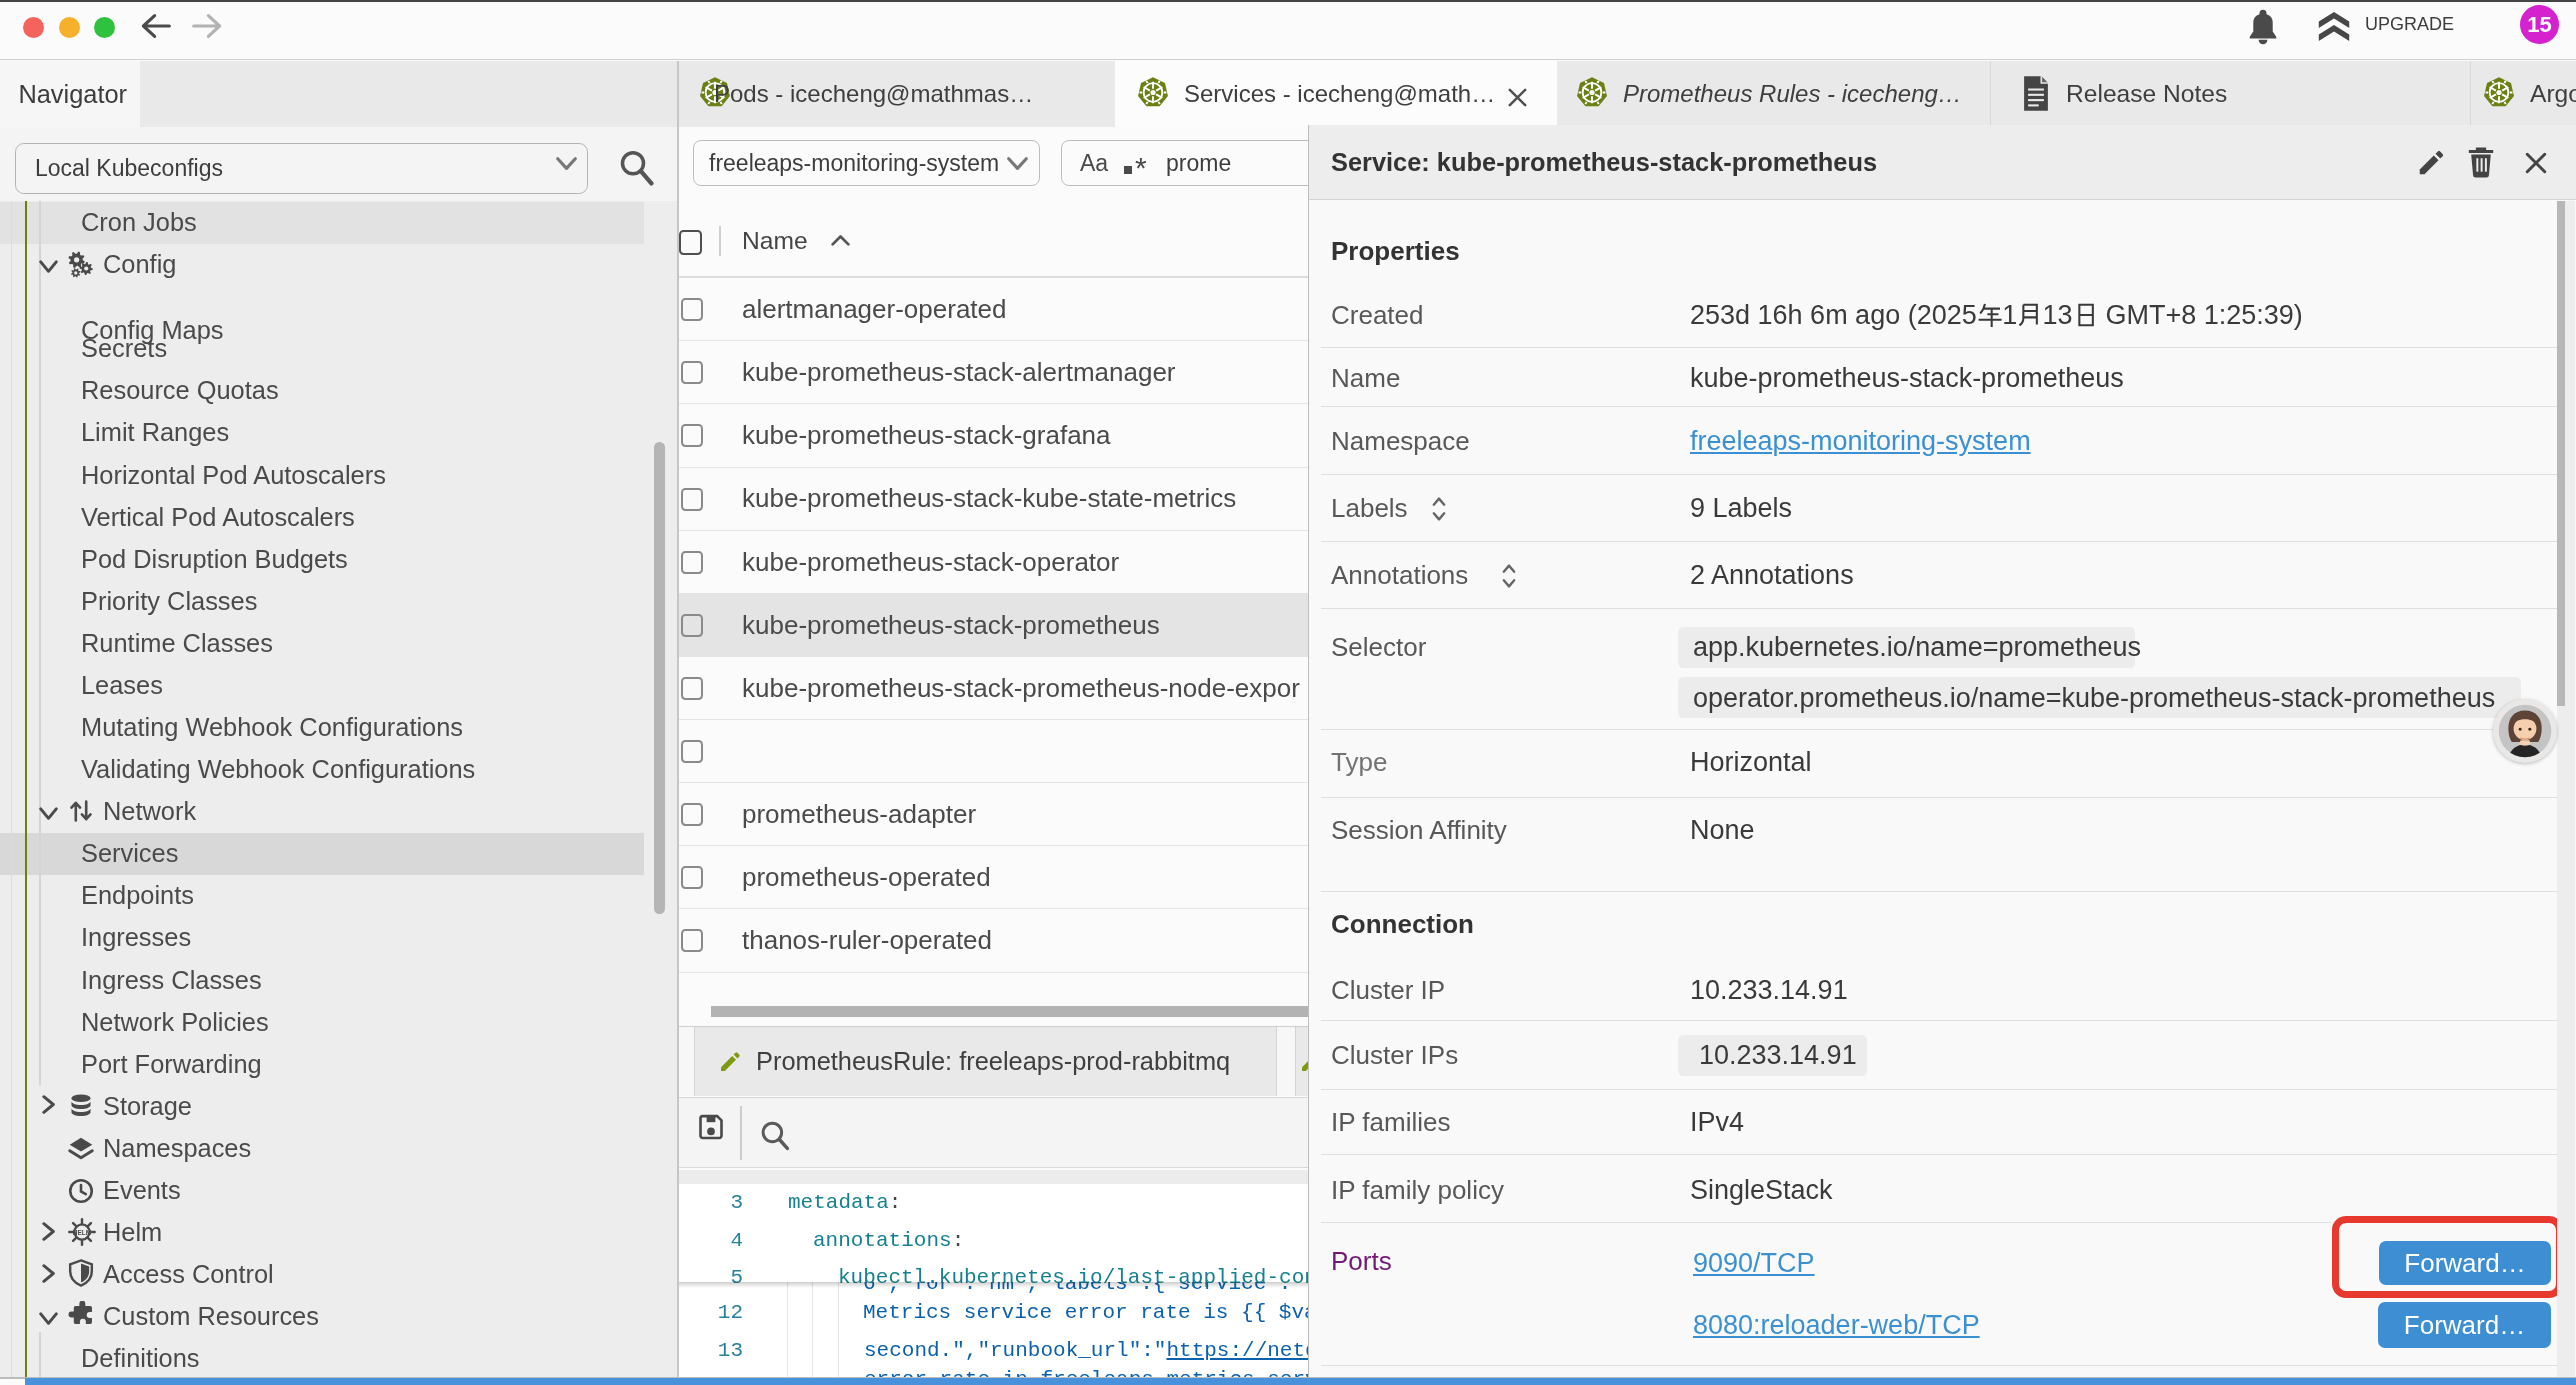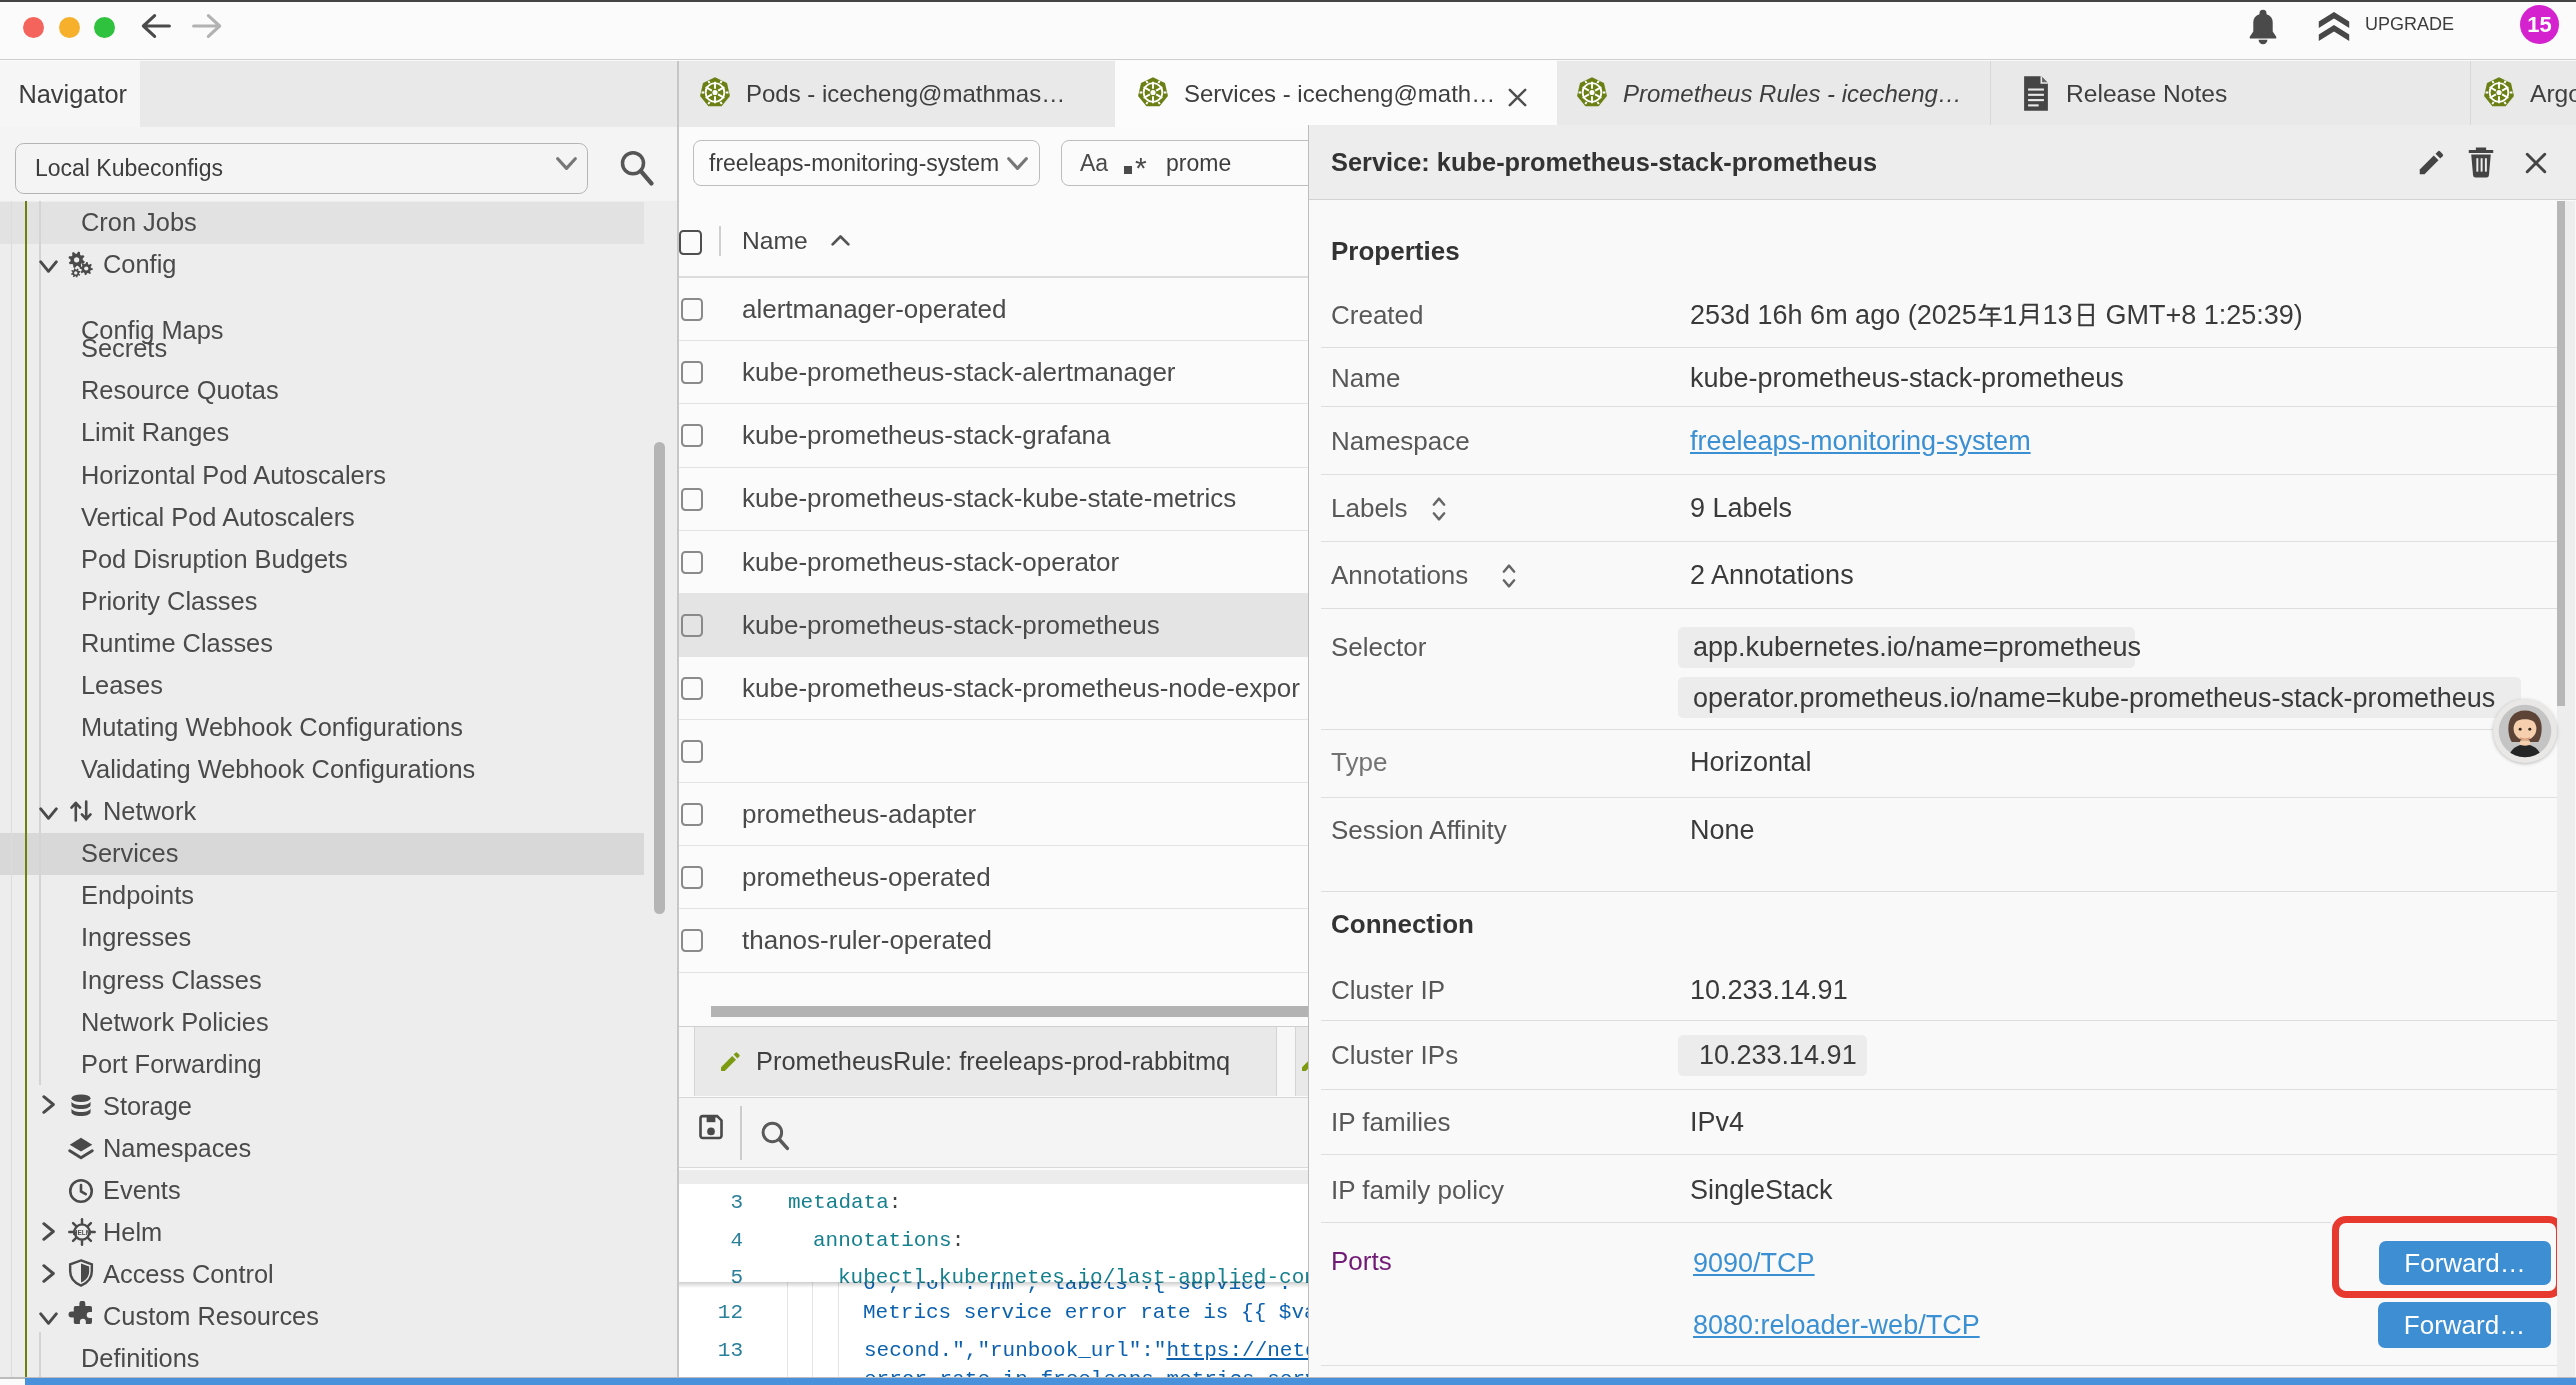--- a/index.html
+++ b/index.html
@@ -72,21 +72,21 @@
     <div class="r txt" style="left:18.4px;top:19px;font-size:25.4px;color:#3c3c3c;">Navigator</div>
 
     <div class="r" style="left:678px;top:0;width:438px;height:66px;background:#e9e9e9;border-left:1.8px solid #d8d8d8;"></div>
     <div class="r" style="left:1115px;top:0;width:442px;height:66px;background:#fcfcfc;"></div>
     <div class="r" style="left:1557px;top:0;width:434px;height:66px;background:#e9e9e9;border-right:1.8px solid #d8d8d8;"></div>
     <div class="r" style="left:2470px;top:0;width:106px;height:66px;background:#e9e9e9;border-left:1.8px solid #d8d8d8;"></div>
 
     <svg class="r" style="left:699px;top:15px;" width="32" height="33" viewBox="0 0 36 38">
         <use href="#k8s"></use>
       </svg>
-    <div class="r txt" style="left:746px;top:0;line-height:66px;font-size:24px;color:#3e3e3e;">Pods - icecheng@mathmas…</div>
+    <div class="r txt" style="left:714px;top:0;line-height:66px;font-size:24px;color:#3e3e3e;">Pods - icecheng@mathmas…</div>
 
     <svg class="r" style="left:1137px;top:15px;" width="32" height="33" viewBox="0 0 36 38">
         <use href="#k8s"></use>
       </svg>
     <div class="r txt" style="left:1184px;top:0;line-height:66px;font-size:24px;color:#3e3e3e;">Services - icecheng@math…</div>
     <svg class="r" style="left:1507px;top:26px;" width="21" height="21" viewBox="0 0 30 30">
       <path d="M4 4 L26 26 M26 4 L4 26" stroke="#4f4f4f" stroke-width="3.6" stroke-linecap="round"></path>
     </svg>
 
     <svg class="r" style="left:1576px;top:15px;" width="32" height="33" viewBox="0 0 36 38">

